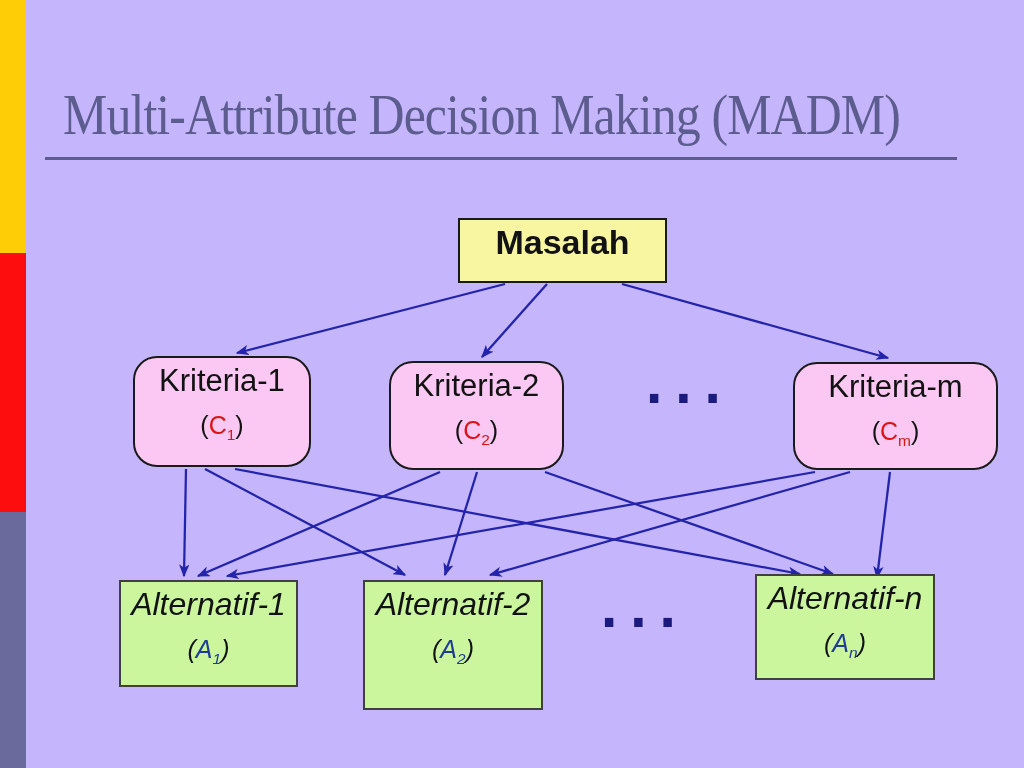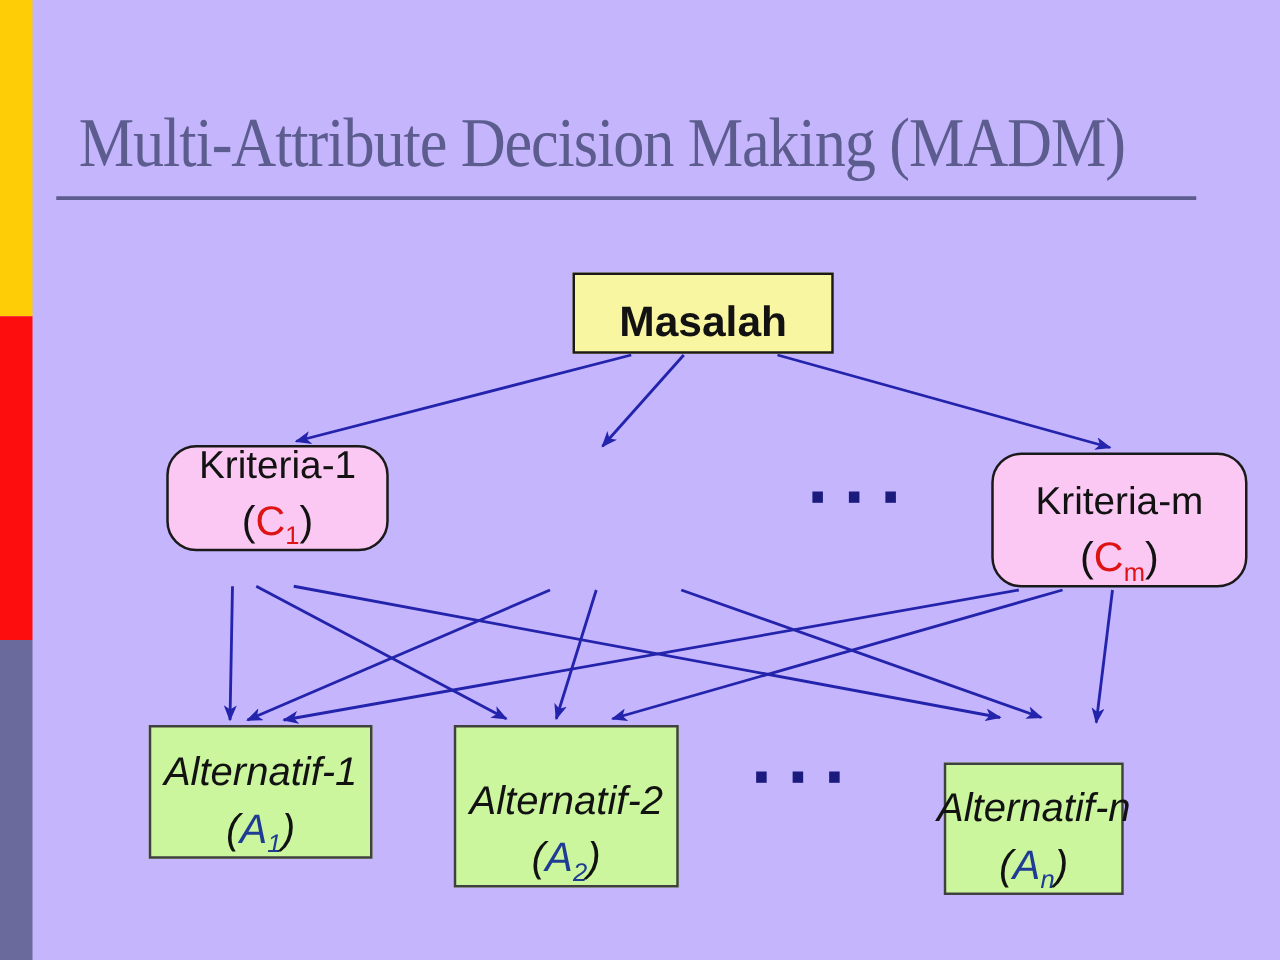--- a/index.html
+++ b/index.html
@@ -31,37 +31,37 @@
     position:absolute; left:45px; top:157px; width:912px; height:3px;
     background:var(--rule);
   }
   
   #edges{position:absolute; left:0; top:0; width:1024px; height:768px;}
   #edges line{stroke:var(--arrow); stroke-width:2.25;}
   #edges marker path{fill:var(--arrow);}
   
   .node{
     position:absolute; box-sizing:border-box;
-    display:flex; flex-direction:column; align-items:center; justify-content:flex-end;
+    display:flex; flex-direction:column; align-items:center; justify-content:flex-start;
     text-align:center; color:#121212;
   }
   .node .nline{line-height:45px; white-space:nowrap;}
   .node-masalah{
     background:var(--masalah-fill); border:2px solid var(--box-border);
     font-weight:bold; font-size:34px;
   }
   .node-kriteria{
     background:var(--kriteria-fill); border:2px solid var(--box-border);
     border-radius:24px; font-size:31px;
   }
   .node-alternatif{
     background:var(--alternatif-fill); border:2px solid #404040;
     font-style:italic; font-size:32px;
   }
-  .symline{font-size:33px;}
+  .symline{font-size:25px;}
   .ksym{color:var(--kriteria-symbol);}
   .asym{color:var(--alternatif-symbol);}
   sub{font-size:0.62em; line-height:0;}
   
   .dots{
     position:absolute; color:var(--ellipsis);
     font-family:"DejaVu Sans", sans-serif; font-weight:bold;
     font-size:48px; line-height:48px; letter-spacing:11px;
   }
 </style>
@@ -94,43 +94,47 @@
       <line x1="545" y1="472" x2="833" y2="574" marker-end="url(#arrowhead)"></line>
       <line x1="815" y1="472" x2="227" y2="576" marker-end="url(#arrowhead)"></line>
       <line x1="850" y1="472" x2="490" y2="575" marker-end="url(#arrowhead)"></line>
       <line x1="890" y1="472" x2="877" y2="578" marker-end="url(#arrowhead)"></line>
     </svg>
 
   <div class="node node-masalah" style="left:458px;top:218px;width:209px;height:65px">
     <div class="nline">Masalah</div>
   </div>
 
-  <div class="node node-kriteria" style="left:133px;top:356px;width:178px;height:85px">
+  <div class="node node-kriteria" style="left:133px;top:356px;width:178px;height:111px">
     <div class="nline">Kriteria-1</div>
     <div class="nline symline"><span>(</span><span class="ksym">C</span><sub class="ksym">1</sub><span>)</span></div>
   </div>
 
+  <div class="node node-kriteria" style="left:389px;top:361px;width:175px;height:109px">
+    <div class="nline">Kriteria-2</div>
+    <div class="nline symline"><span>(</span><span class="ksym">C</span><sub class="ksym">2</sub><span>)</span></div>
+  </div>
 
   <div class="dots" style="left:645px;top:374px">···</div>
 
   <div class="node node-kriteria" style="left:793px;top:362px;width:205px;height:108px">
     <div class="nline">Kriteria-m</div>
     <div class="nline symline"><span>(</span><span class="ksym">C</span><sub class="ksym">m</sub><span>)</span></div>
   </div>
 
   <div class="node node-alternatif" style="left:119px;top:580px;width:179px;height:107px">
     <div class="nline">Alternatif-1</div>
     <div class="nline symline"><span>(</span><span class="asym">A</span><sub class="asym">1</sub><span>)</span></div>
   </div>
 
   <div class="node node-alternatif" style="left:363px;top:580px;width:180px;height:130px">
     <div class="nline">Alternatif-2</div>
     <div class="nline symline"><span>(</span><span class="asym">A</span><sub class="asym">2</sub><span>)</span></div>
   </div>
 
   <div class="dots" style="left:600px;top:598px">···</div>
 
-  <div class="node node-alternatif" style="left:755px;top:610px;width:144px;height:106px">
+  <div class="node node-alternatif" style="left:755px;top:574px;width:180px;height:106px">
     <div class="nline">Alternatif-n</div>
     <div class="nline symline"><span>(</span><span class="asym">A</span><sub class="asym">n</sub><span>)</span></div>
   </div>
 
 </div>
 
 </body></html>

